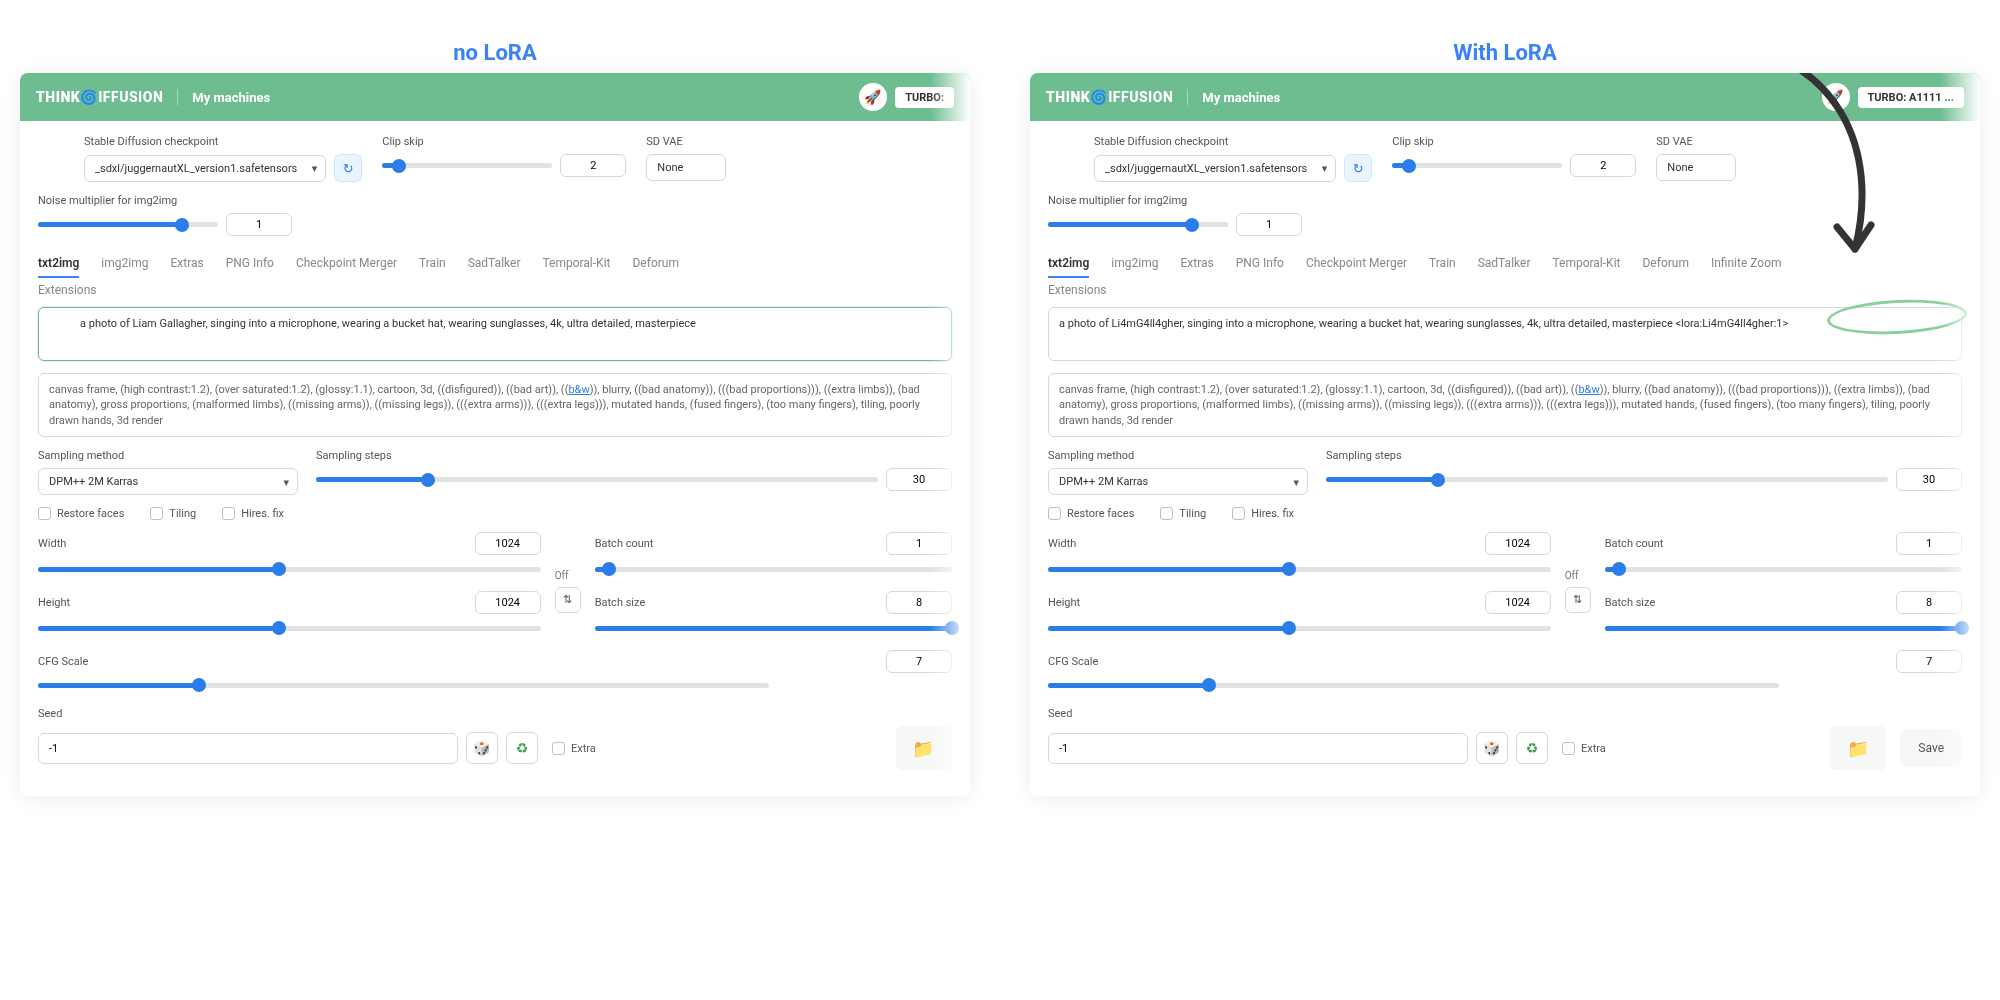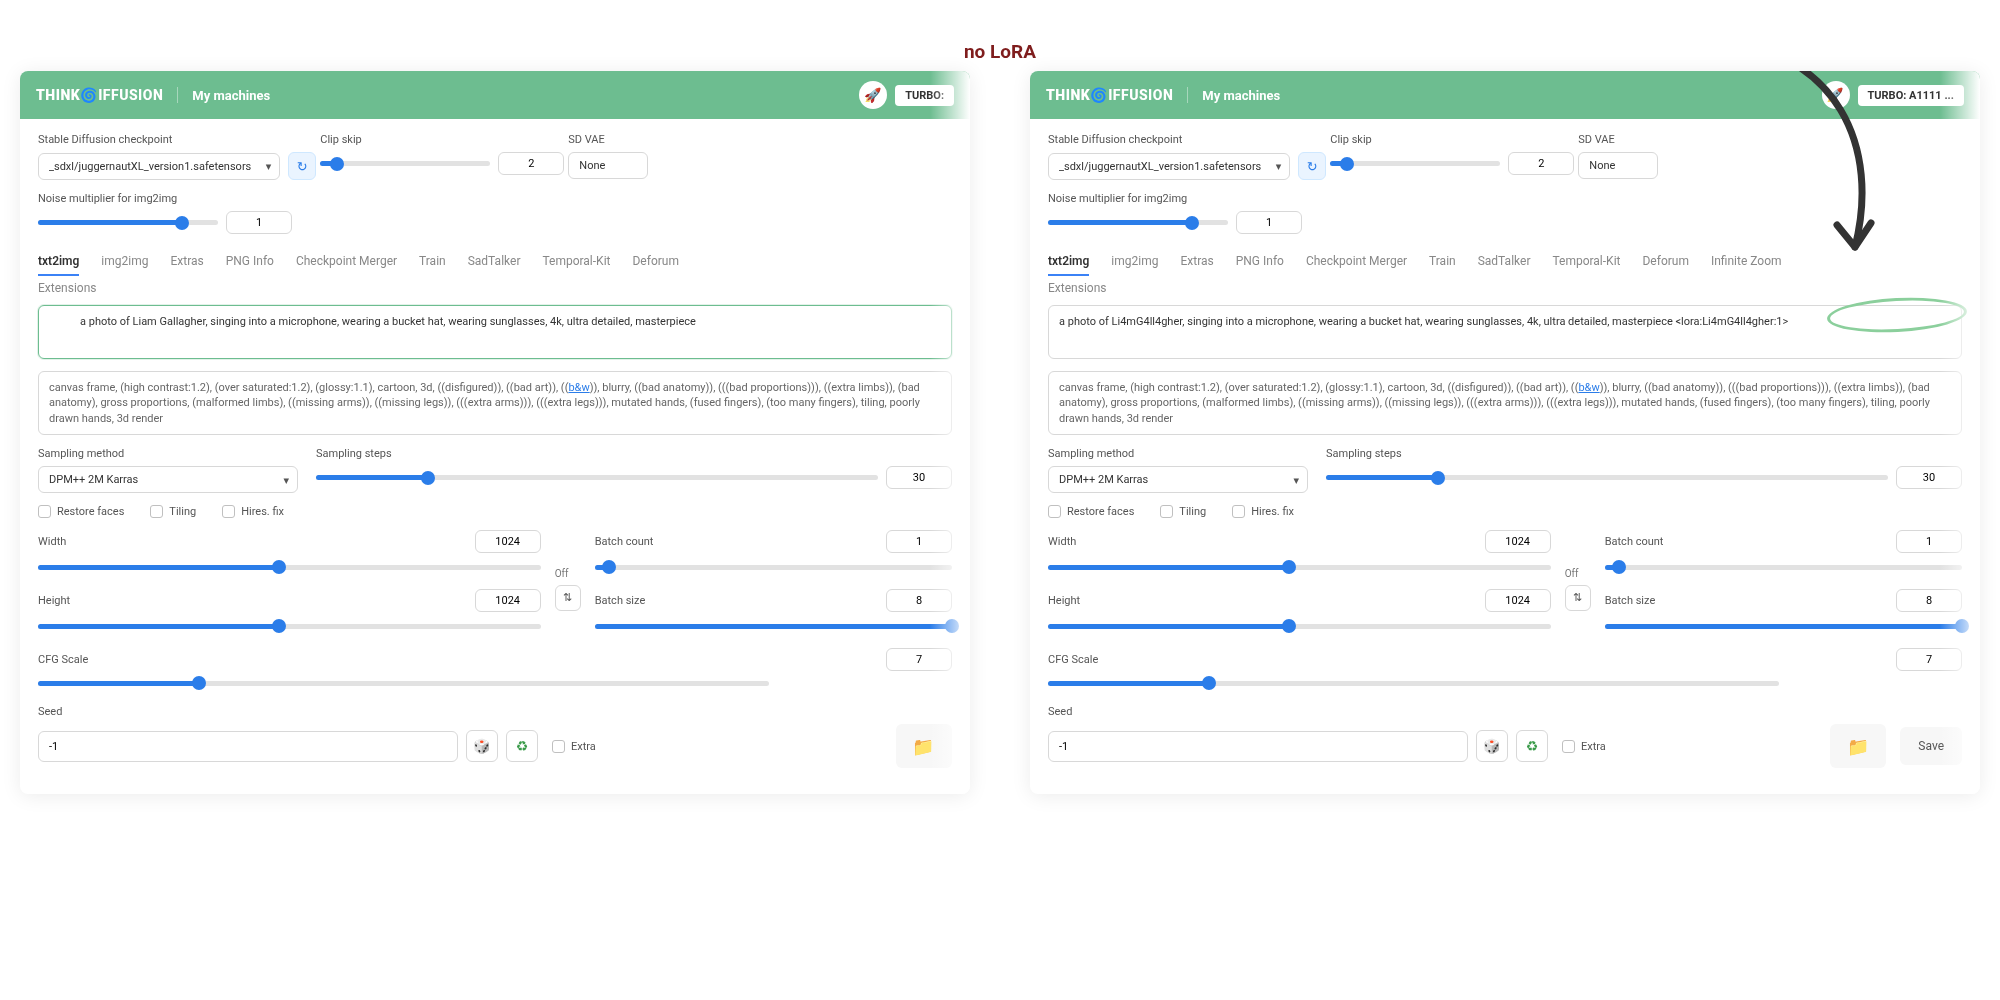--- a/index.html
+++ b/index.html
@@ -1,30 +1,30 @@
 <!DOCTYPE html>
 <html><head>
 <meta charset="utf-8">
 <style>
 * { box-sizing: border-box; margin: 0; padding: 0; }
 body { font-family: -apple-system, BlinkMacSystemFont, "Segoe UI", Roboto, sans-serif; background: #fff; padding: 40px 20px; }
 .titles { display: flex; gap: 60px; margin-bottom: 8px; }
-.titles > div { flex: 1; text-align: center; font-size: 19px; font-weight: 700; color: #7f1d1d; }
+.titles > div { flex: 1; text-align: center; font-size: 22px; font-weight: 700; color: #3b82f6; }
 .panels { display: flex; gap: 60px; position: relative; }
 .panel { flex: 1; background: #fff; border-radius: 8px; box-shadow: 0 2px 20px rgba(0,0,0,0.08); overflow: hidden; position: relative; }
 .panel-fade { position: absolute; top: 0; right: 0; bottom: 0; width: 40px; background: linear-gradient(to right, rgba(255,255,255,0), #fff); pointer-events: none; }
 .header { background: #6dbd90; display: flex; align-items: center; padding: 10px 16px; color: #fff; }
 .logo { font-weight: 800; letter-spacing: 0.5px; font-size: 14px; border-right: 1px solid rgba(255,255,255,0.4); padding-right: 14px; margin-right: 14px; }
 .logo b { font-weight: 900; }
 .header-link { font-size: 13px; font-weight: 700; }
 .header-right { margin-left: auto; display: flex; align-items: center; gap: 8px; }
 .rocket-badge { width: 28px; height: 28px; background: #fff; border-radius: 50%; display: flex; align-items: center; justify-content: center; color: #6dbd90; font-size: 14px; }
 .turbo-pill { background: #fff; color: #333; padding: 4px 10px; border-radius: 4px; font-size: 11px; font-weight: 700; }
 .content { padding: 14px 18px 26px; }
-.row { display: flex; gap: 4px; align-items: flex-start; margin-bottom: 12px; }
+.row { display: flex; gap: 20px; align-items: flex-start; margin-bottom: 12px; margin-left: 46px; }
 .field { display: flex; flex-direction: column; }
 .label { font-size: 11px; color: #555; margin-bottom: 6px; }
 .select-wrap { display: flex; align-items: center; gap: 8px; }
 .select { border: 1px solid #d8d8d8; border-radius: 6px; padding: 6px 28px 6px 10px; font-size: 11px; color: #333; background: #fff; position: relative; min-width: 230px; }
 .caret { position: absolute; right: 8px; top: 50%; transform: translateY(-50%); font-size: 11px; color: #555; }
 .icon-btn { width: 28px; height: 28px; border: 1px solid #cfe8ff; background: #eaf4ff; border-radius: 6px; display: flex; align-items: center; justify-content: center; color: #2b7de9; font-size: 13px; }
 .slider-wrap { position: relative; width: 220px; height: 16px; display: flex; align-items: center; }
 .slider-track { position: absolute; height: 5px; width: 100%; background: #e2e2e2; border-radius: 3px; }
 .slider-fill { position: absolute; height: 5px; background: #2b7de9; border-radius: 3px; left: 0; }
 .slider-thumb { position: absolute; width: 14px; height: 14px; background: #2b7de9; border-radius: 50%; transform: translateX(-50%); }
@@ -59,20 +59,21 @@
 .dim-slider-long { flex: 1; min-width: 380px; }
 .circle-highlight { position: absolute; border: 3px solid #8bcf9c; border-radius: 50%; width: 140px; height: 34px; transform: rotate(-3deg); pointer-events: none; }
 .arrow-svg { position: absolute; pointer-events: none; }
 .bottom-row { display: flex; align-items: center; gap: 14px; }
 </style>
 </head>
 <body>
 
 <div class="titles">
   <div>no LoRA</div>
+  <div>With LoRA</div>
 </div>
 
 <div class="panels">
 
   <div class="panel">
     <div class="header">
       <span class="logo"><b>THINK</b>🌀<span>IFFUSION</span></span>
       <span class="header-link">My machines</span>
       <div class="header-right">
         <span class="rocket-badge">🚀</span>

